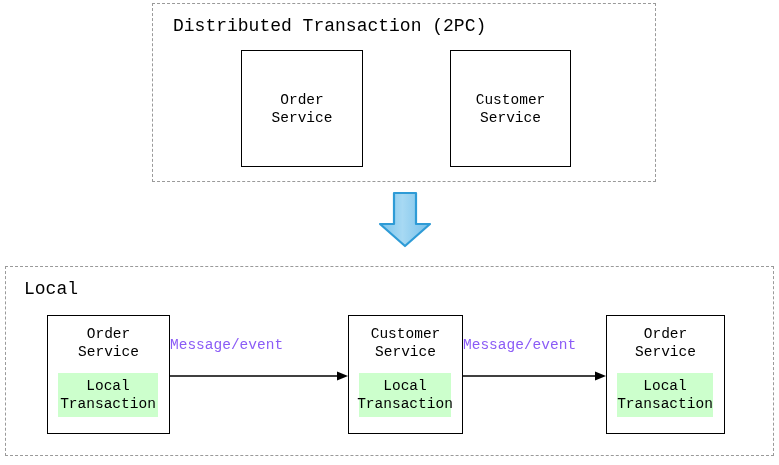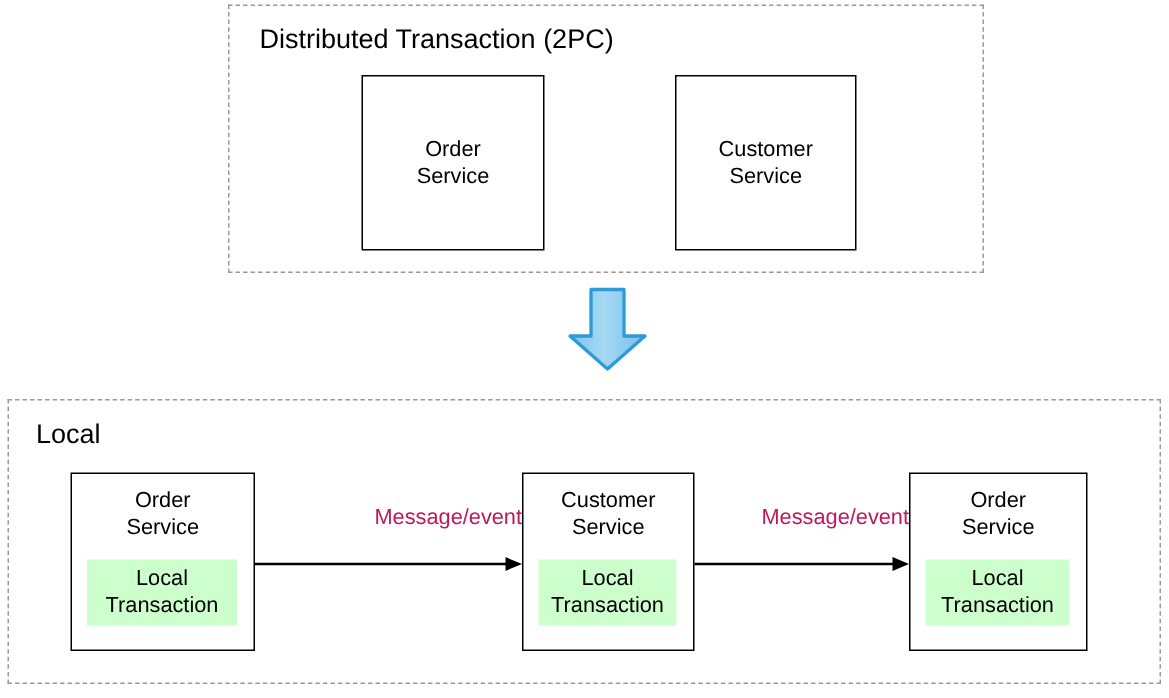--- a/index.html
+++ b/index.html
@@ -14,20 +14,21 @@
     overflow: hidden;
     font-family: "Liberation Sans", sans-serif;
     color: #000000;
   }
 
   .canvas {
     position: absolute;
     left: 0; top: 0;
     width: 779px;
     height: 465px;
+    font-family: Liberation Mono, monospace;
   }
 
   
   .group {
     position: absolute;
     box-sizing: border-box;
     border: 1px dashed #9a9a9a;
     background: #ffffff;
   }
   .group-title {
@@ -104,23 +105,23 @@
   
   .msg-arrow {
     position: absolute;
     height: 20px;
   }
   .msg-arrow svg { display: block; overflow: visible; }
   .msg-label {
     position: absolute;
     font-size: 14.5px;
     line-height: 18px;
-    text-align: right;
+    text-align: left;
     white-space: nowrap;
-    color: #be185d;
+    color: #8b5cf6;
   }
   #arrow-1 { left: 170px; top: 366px; width: 178px; }
   #arrow-2 { left: 463px; top: 366px; width: 143px; }
   #arrow-1-label { left: 170px; top: 336px; width: 178px; }
   #arrow-2-label { left: 463px; top: 336px; width: 143px; }
 
   
   #blue-arrow {
     position: absolute;
     left: 377px;

